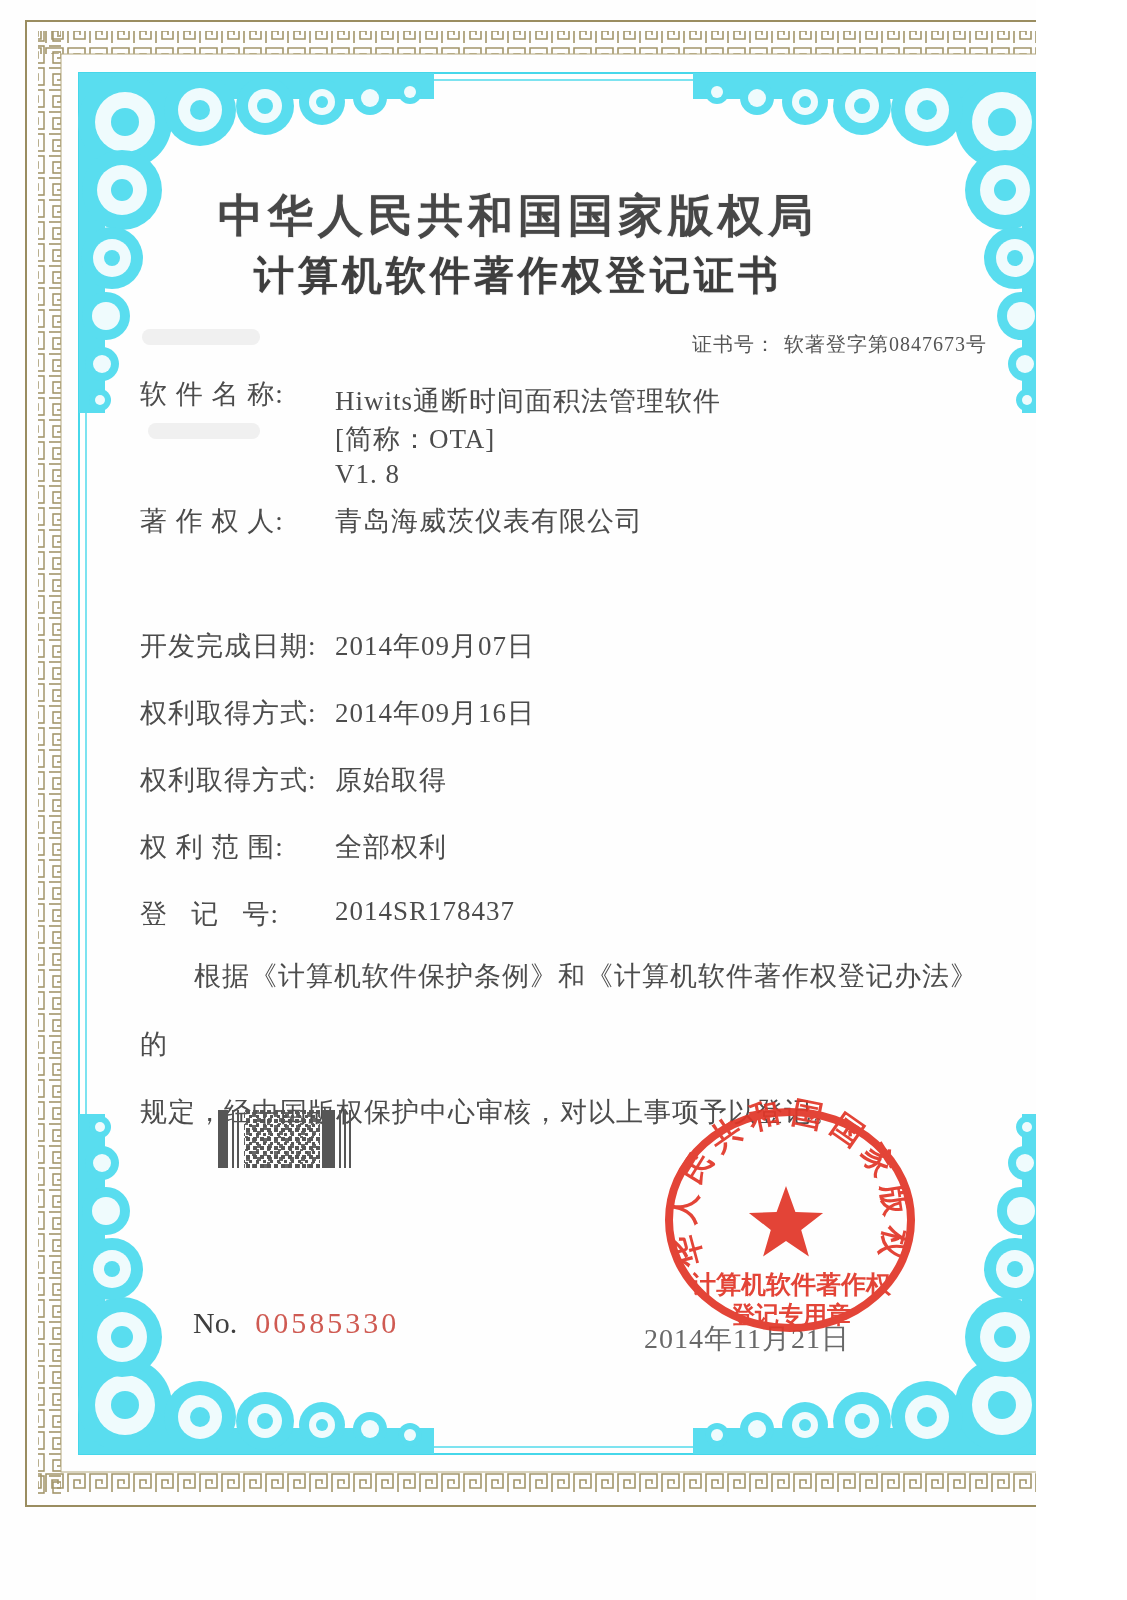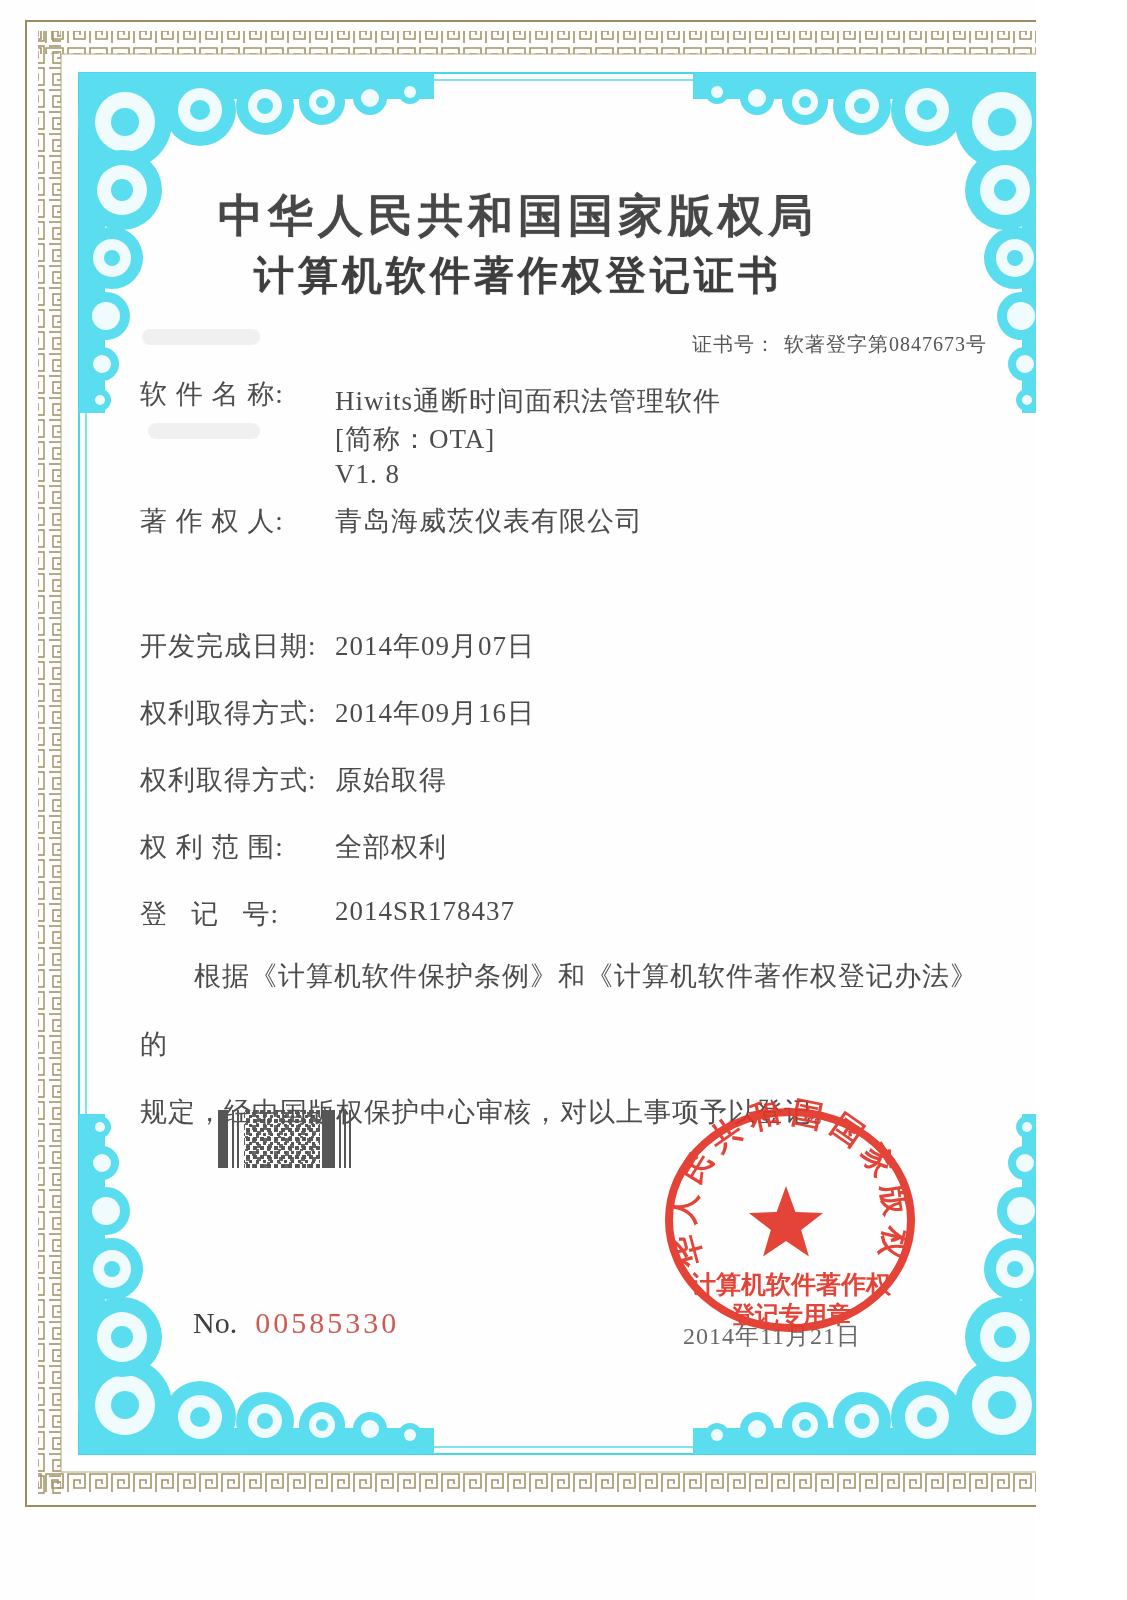--- a/index.html
+++ b/index.html
@@ -26,21 +26,21 @@
   }
   .certno .val{margin-left:8px;}
   .frow-label{position:absolute;left:140px;font-size:27px;color:#4c4c4c;white-space:pre;letter-spacing:1px;}
   .frow-value{position:absolute;left:335px;font-size:27px;color:#4c4c4c;white-space:pre;letter-spacing:1px;}
   .statement{
     position:absolute;left:140px;top:942px;width:862px;
     font-size:27px;line-height:68px;letter-spacing:1px;color:#4c4c4c;
     text-indent:54px;white-space:pre-line;
   }
   .issue-date{
-    position:absolute;left:683px;top:1320px;font-size:24px;color:#686868;
+    position:absolute;left:644px;top:1320px;font-size:28px;color:#686868;
     letter-spacing:1px;z-index:2;white-space:nowrap;
   }
   .serial{position:absolute;left:193px;top:1306px;font-size:30px;z-index:2;white-space:nowrap;}
   .serial .no-label{color:#3f3f3f;}
   .serial .no-value{color:#cf5a52;letter-spacing:3px;margin-left:18px;}
   .stamp-svg{position:absolute;left:630px;top:1085px;z-index:3;opacity:.93;pointer-events:none;}
   .barcode-svg{position:absolute;left:218px;top:1110px;z-index:2;}
   .artifact{position:absolute;background:#e3e3e3;opacity:.55;border-radius:8px;}
 </style>
 </head>

